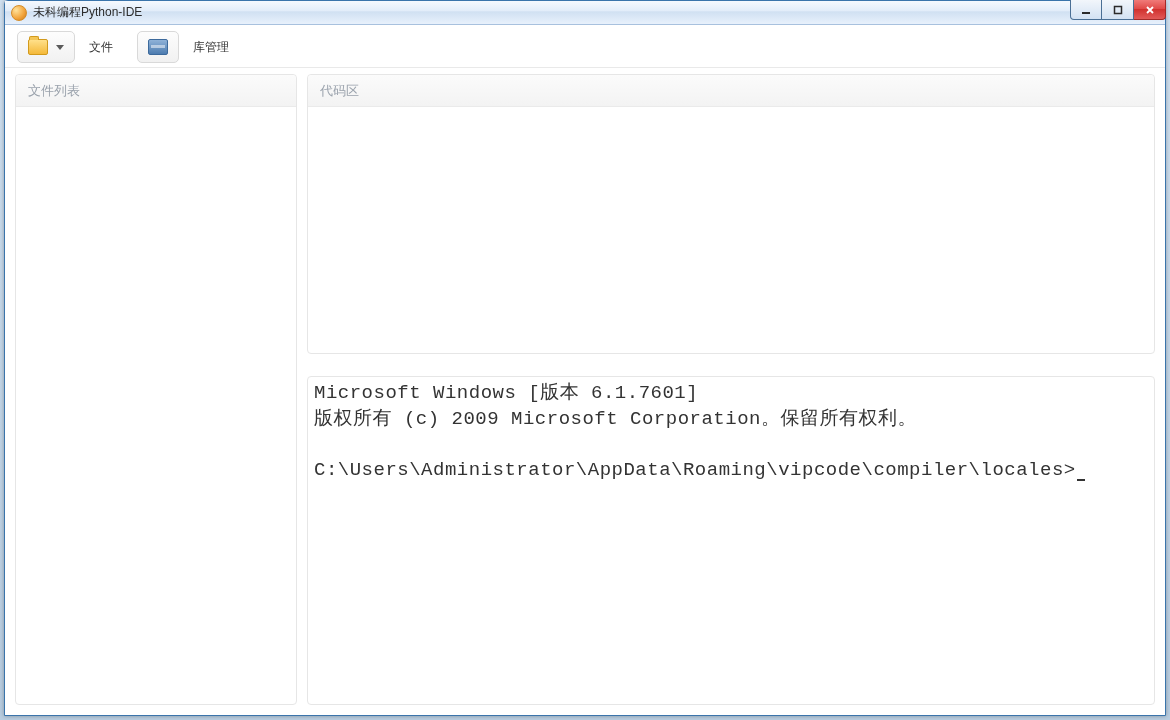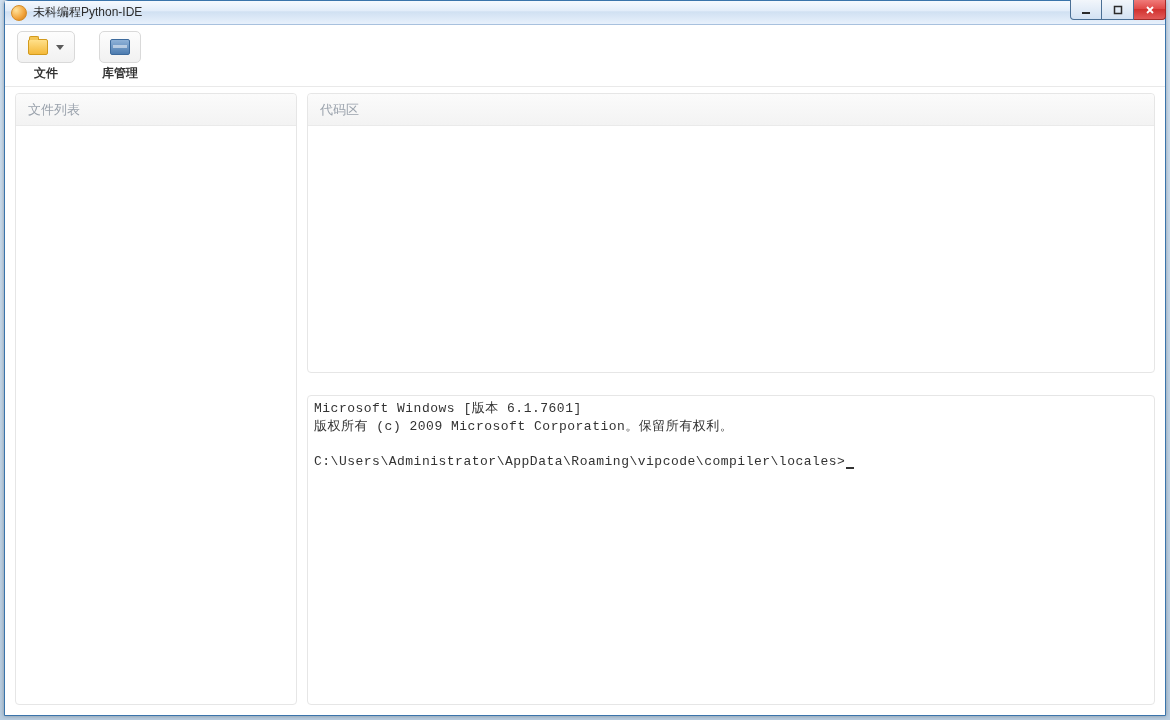--- a/index.html
+++ b/index.html
@@ -67,23 +67,22 @@
 
   
   .toolbar {
     background: #ffffff;
     padding: 6px 12px 4px 12px;
     border-bottom: 1px solid #e9e9e9;
     display: flex;
     gap: 24px;
   }
   .tool-group {
-    display: flex; flex-direction: column; align-items: center;
-    gap: 2px;
-    font-weight: bold;
+    display: flex; flex-direction: row; align-items: center;
+    gap: 14px;
   }
   .tool-btn {
     border: 1px solid #d9d9d9;
     background: linear-gradient(#fdfdfd, #f1f1f1);
     border-radius: 5px;
     padding: 4px 10px;
     display: flex; align-items: center; gap: 4px;
     height: 32px;
     cursor: pointer;
   }
@@ -170,21 +169,21 @@
   .console-panel { flex: 1 1 auto; min-height: 0; }
 
   .clear-link {
     display: flex; align-items: center; gap: 4px;
     color: #b8bcc2; font-size: 12px; cursor: pointer;
   }
   .clear-link svg { width: 11px; height: 11px; }
 
   .console-output {
     font-family: "SimSun", "NSimSun", "Courier New", monospace;
-    font-size: 13px;
+    font-size: 19px;
     line-height: 1.35;
     color: #333;
     padding: 4px 6px;
     white-space: pre;
     letter-spacing: 0.5px;
   }
   .prompt-cursor {
     display: inline-block;
     width: 8px; height: 2px;
     background: #333;

